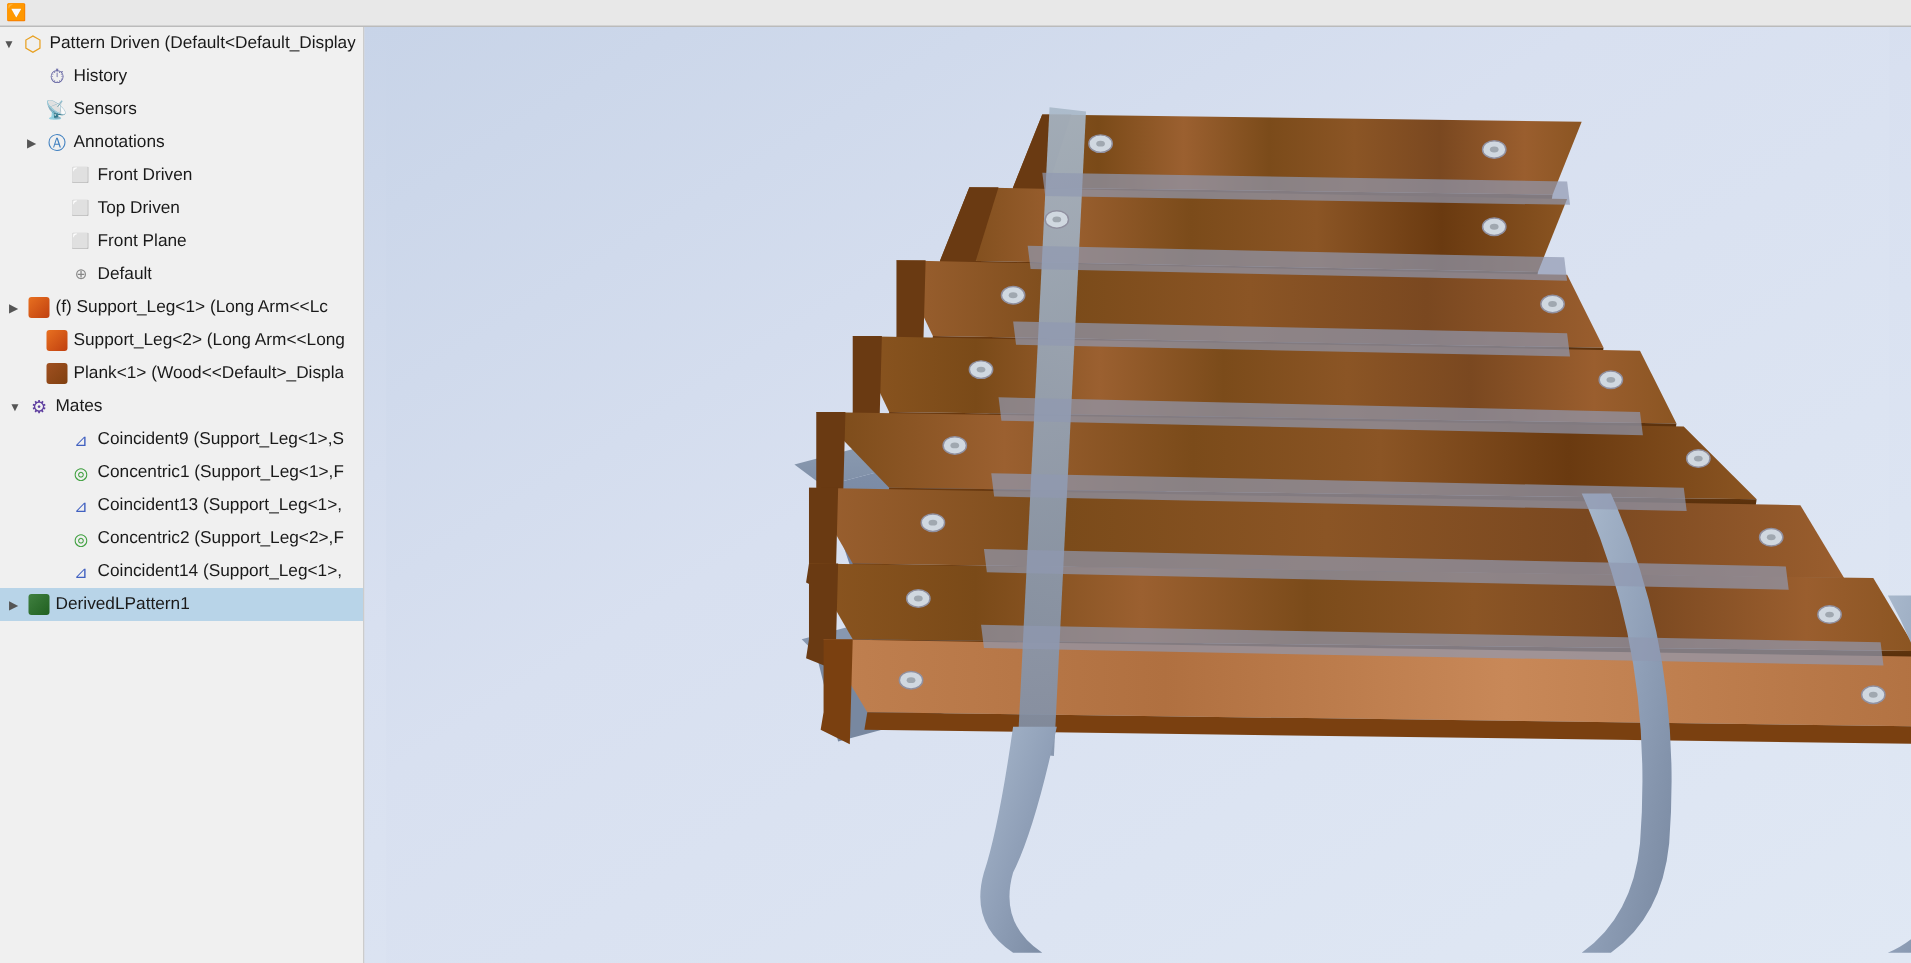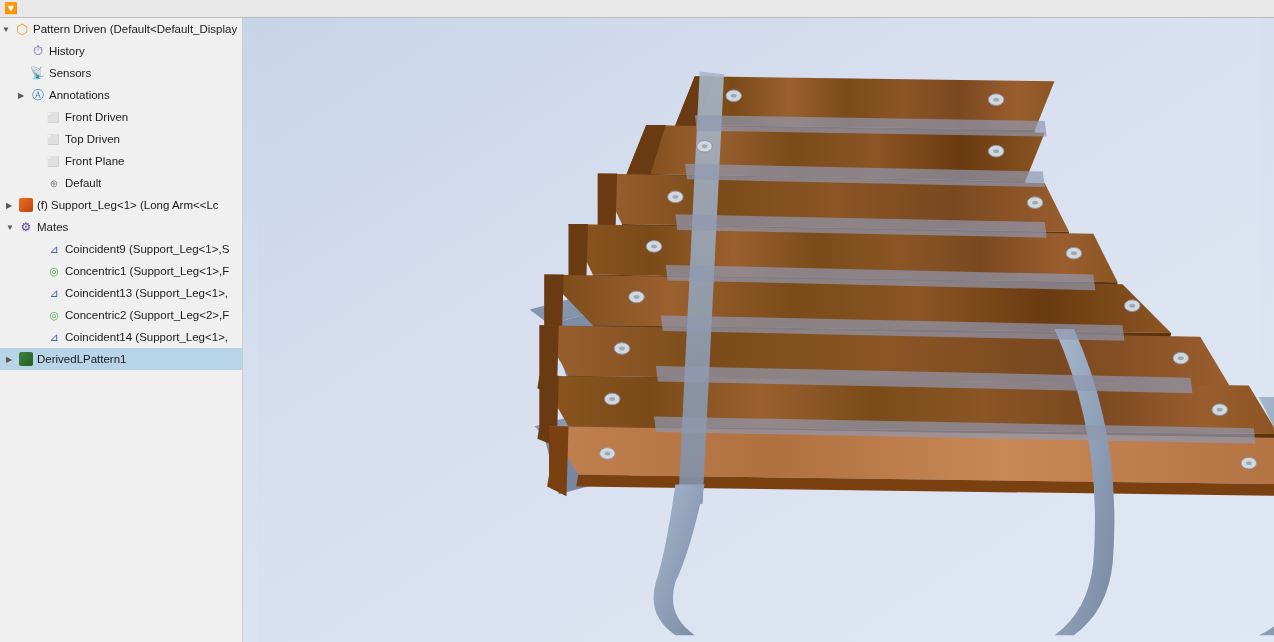--- a/index.html
+++ b/index.html
@@ -200,21 +200,37 @@
     </div>
 
     <div class="tree-item">
       <span class="expand-arrow" style="margin-left:4px;">▶</span>
       <span class="icon">
         <span class="icon-part-orange"></span>
       </span>
       <span class="label">(f) Support_Leg&lt;1&gt; (Long Arm&lt;&lt;Lc</span>
     </div>
 
-
+    <div class="tree-item">
+      <span class="indent"></span>
+      <span class="expand-arrow"></span>
+      <span class="icon">
+        <span class="icon-part-orange"></span>
+      </span>
+      <span class="label">Support_Leg&lt;2&gt; (Long Arm&lt;&lt;Long</span>
+    </div>
+
+    <div class="tree-item">
+      <span class="indent"></span>
+      <span class="expand-arrow"></span>
+      <span class="icon">
+        <span class="icon-part-brown"></span>
+      </span>
+      <span class="label">Plank&lt;1&gt; (Wood&lt;&lt;Default&gt;_Displa</span>
+    </div>
 
     <div class="tree-item">
       <span class="expand-arrow" style="margin-left:4px;">▼</span>
       <span class="icon" style="color:#6040a0;font-size:12px;">⚙</span>
       <span class="label">Mates</span>
     </div>
 
     <div class="tree-item">
       <span class="indent"></span>
       <span class="indent"></span>

